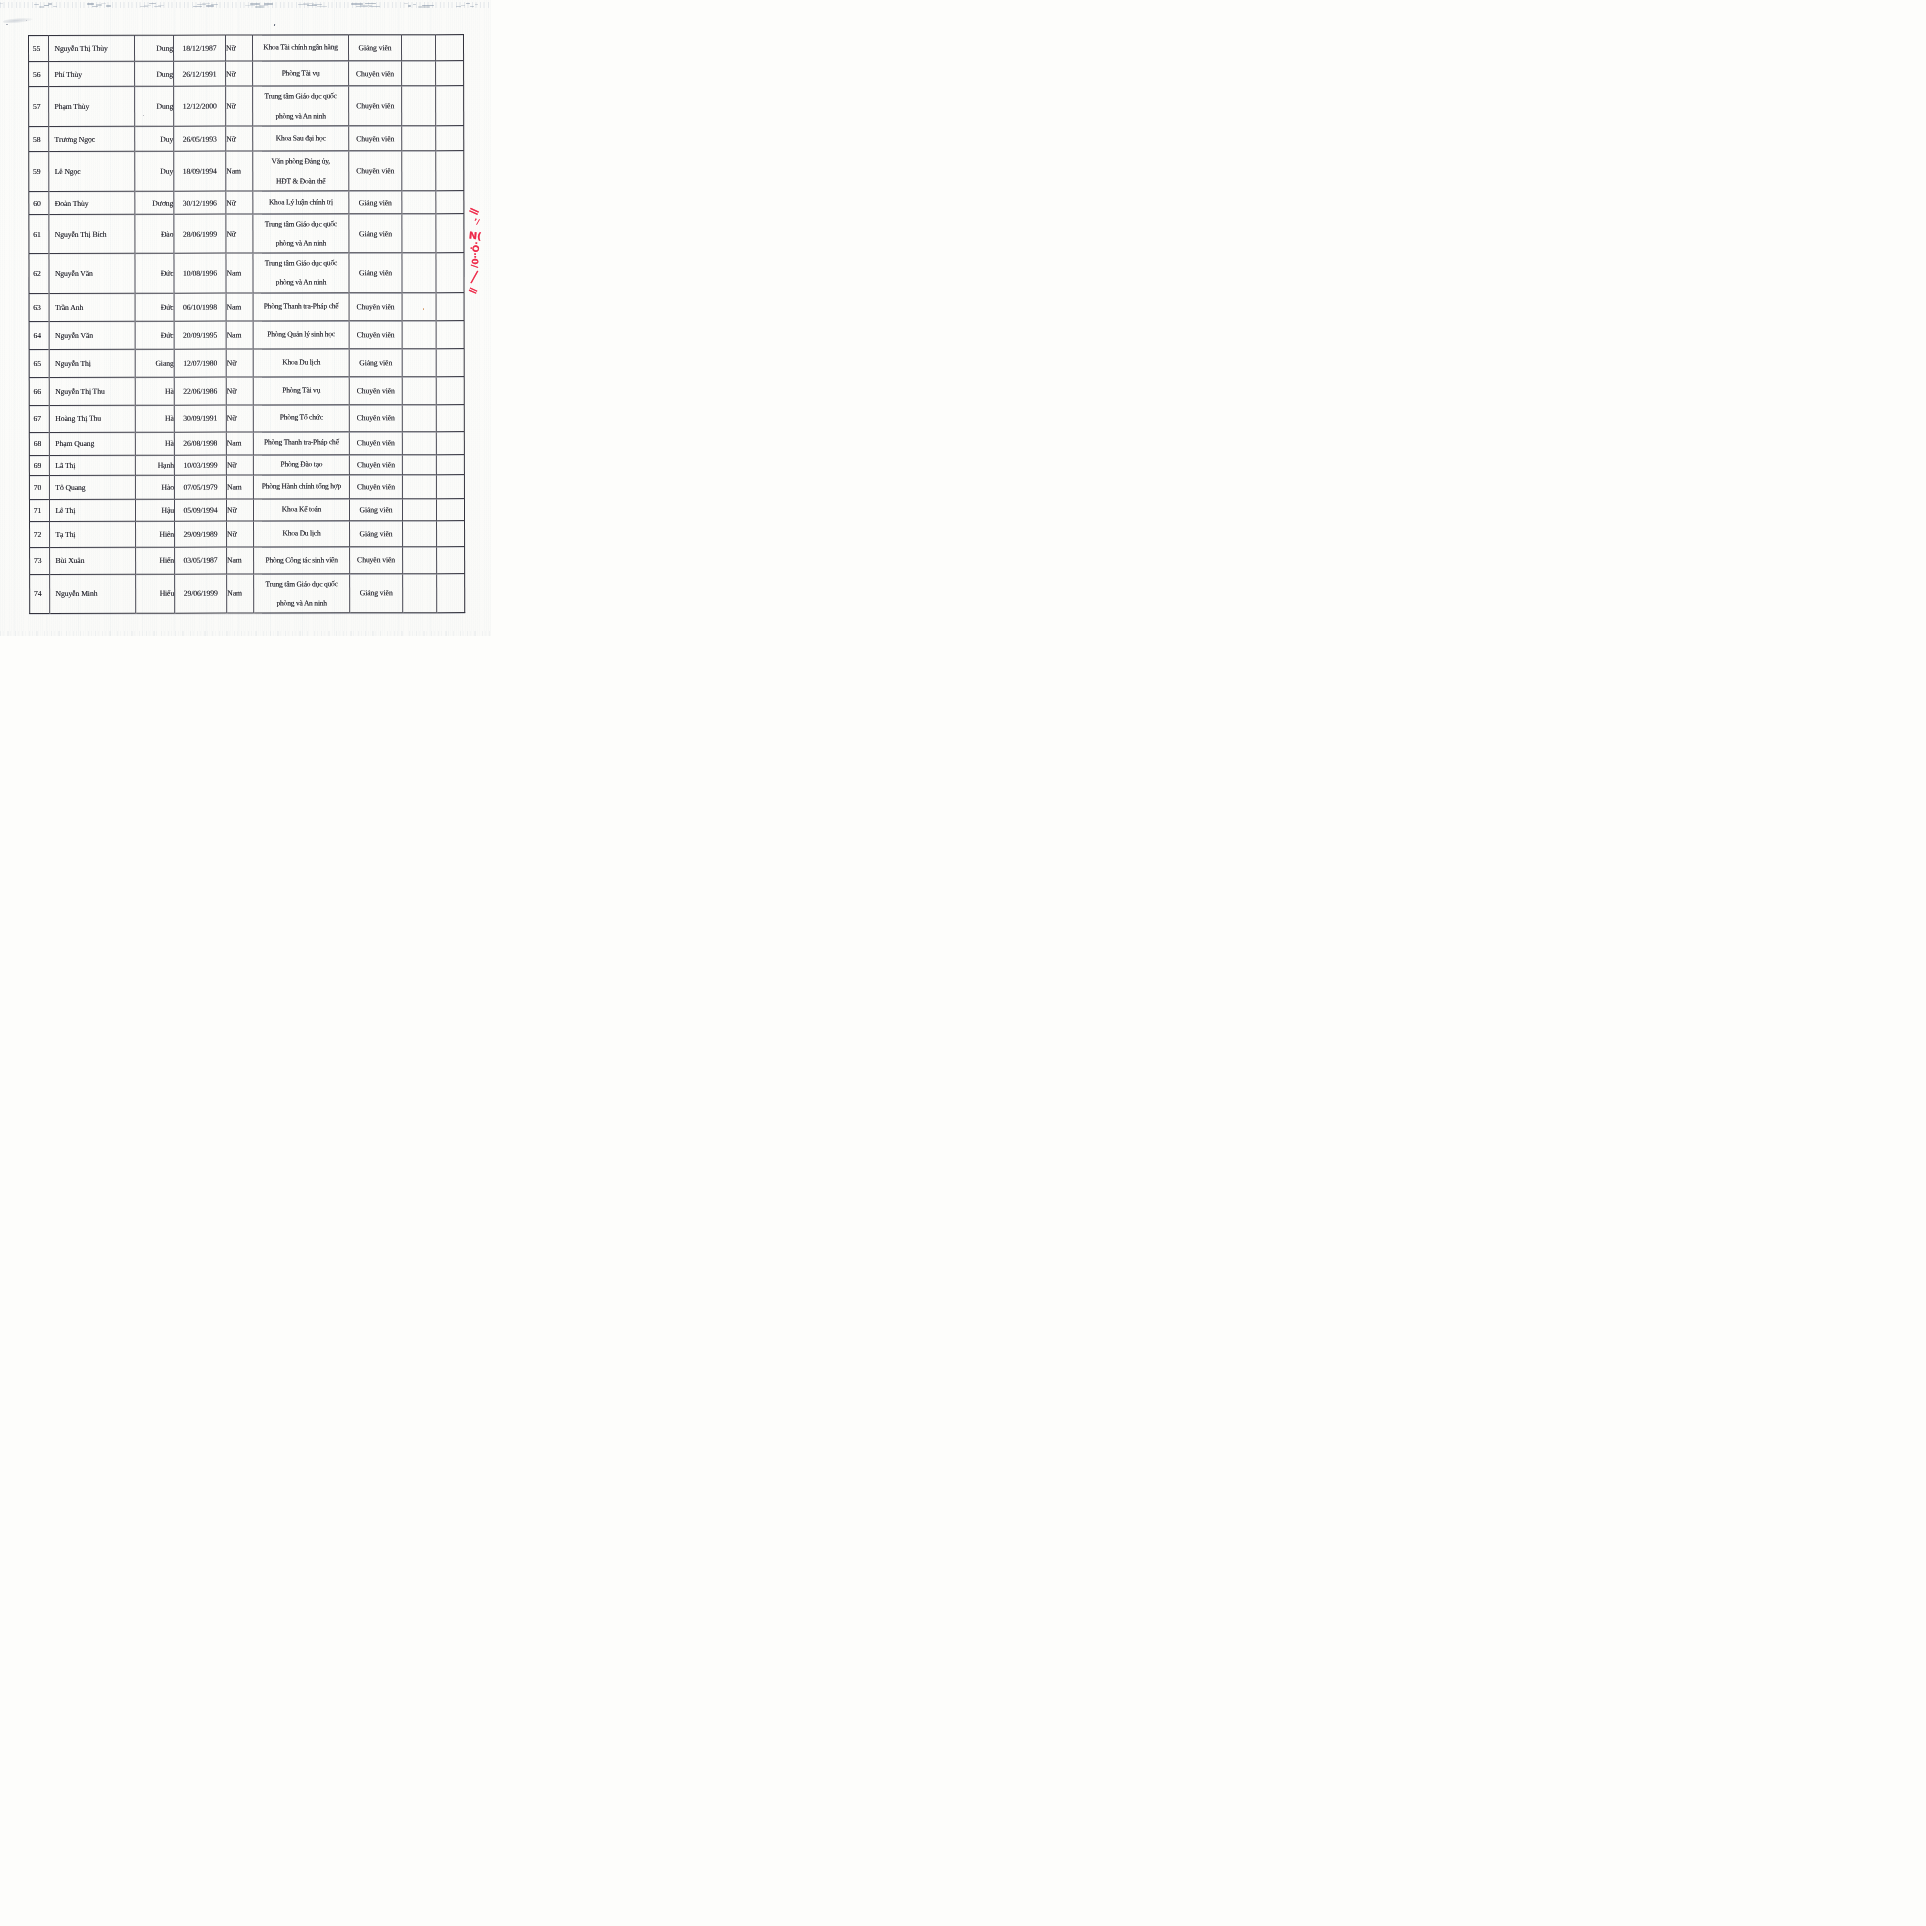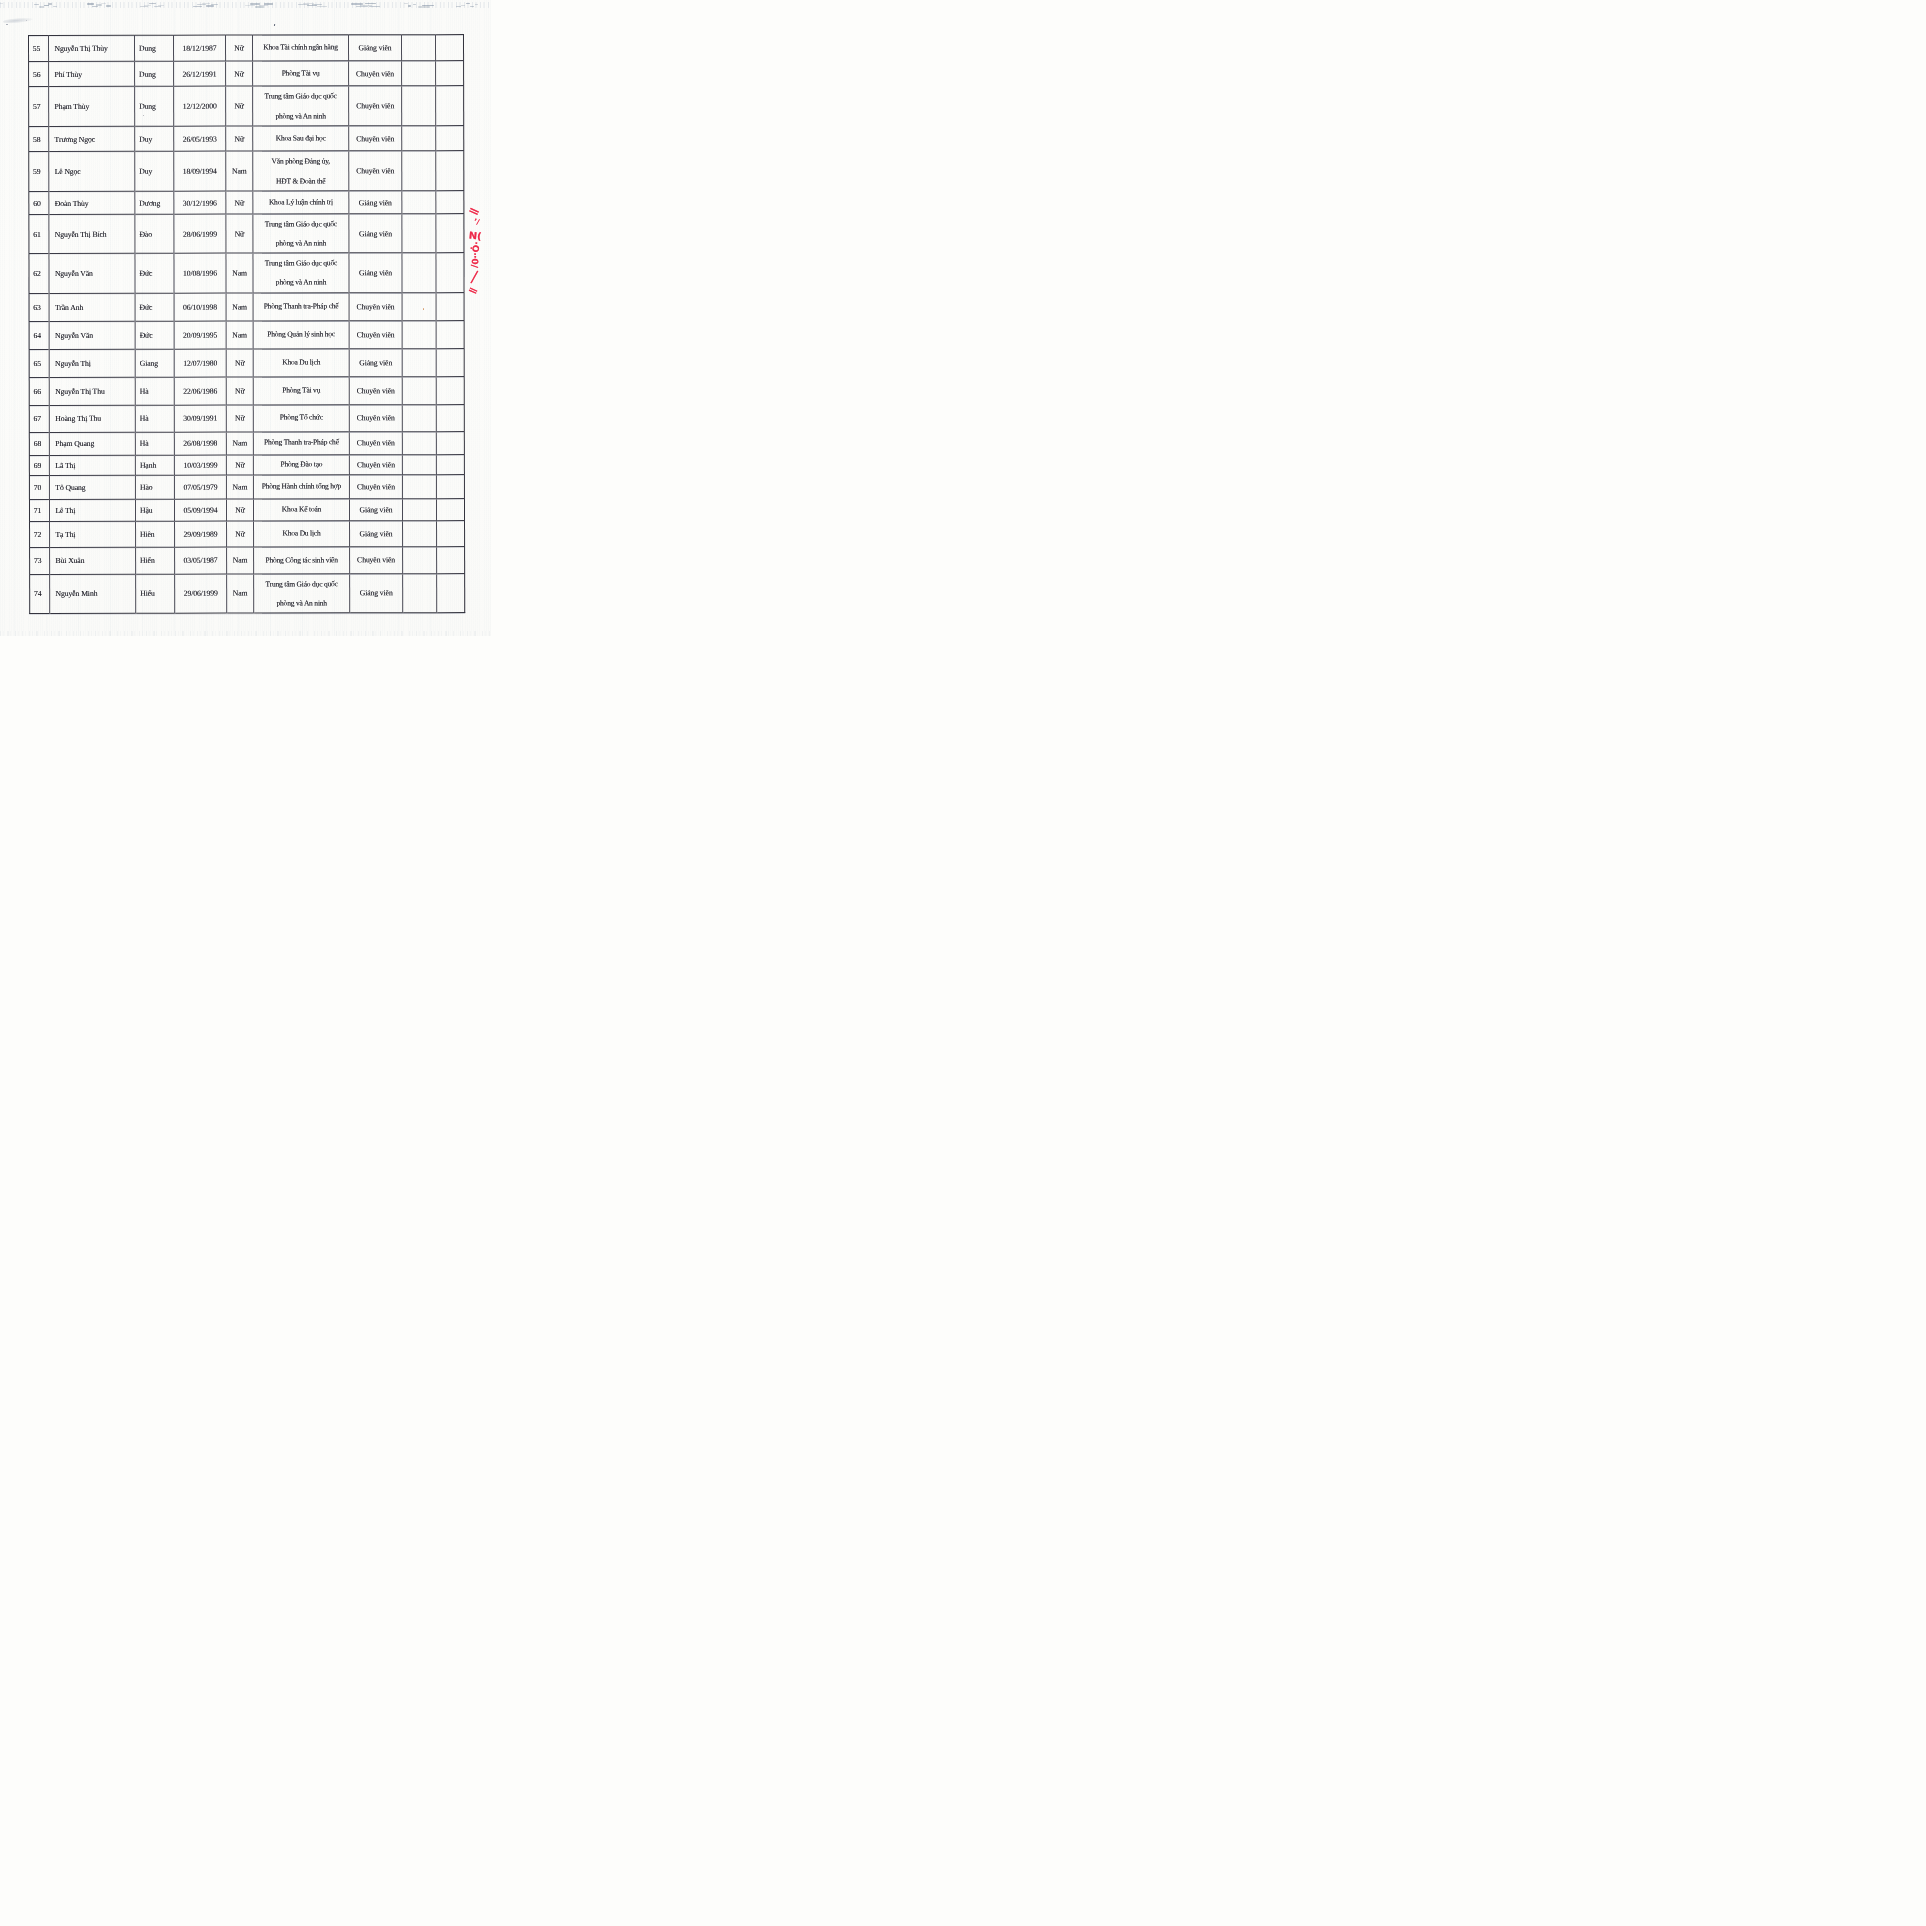--- a/index.html
+++ b/index.html
@@ -54,23 +54,23 @@
     box-shadow:inset 0 0.8px 0 -0.4px rgba(105,112,135,.38);
     vertical-align:middle;
     font-size:7.7px;color:#23232b;letter-spacing:-0.1px;
     text-shadow:0 0 0.2px rgba(35,35,48,.55);
     padding:0;overflow:hidden;
   }
   td:first-child{border-left:none;}
   tr:first-child td{border-top:none;}
   .c-no{text-align:center;padding-right:3.9px;}
   .c-ho_va_ten_dem{text-align:left;padding-left:5.4px;}
-  .c-ten{text-align:left;padding-left:4px;}
+  .c-ten{text-align:right;padding-left:4px;}
   .c-ngay_sinh{text-align:center;}
-  .c-gioi_tinh{text-align:center;font-family:Liberation Serif, serif;}
+  .c-gioi_tinh{text-align:left;font-family:Liberation Serif, serif;}
   .c-don_vi{text-align:center;white-space:pre-line;line-height:1.35;font-size:7.5px;letter-spacing:-0.2px;padding:0 1.2px;}
   .c-chuc_danh{text-align:center;}
   tr.tall .c-don_vi{line-height:2.55;}
   
   .red-marks{
     position:absolute;left:467px;top:206px;width:25px;height:100px;
     font-family:"DejaVu Sans","Liberation Sans",sans-serif;font-weight:bold;
   }
   .red-marks span{
     position:absolute;display:block;line-height:1;

